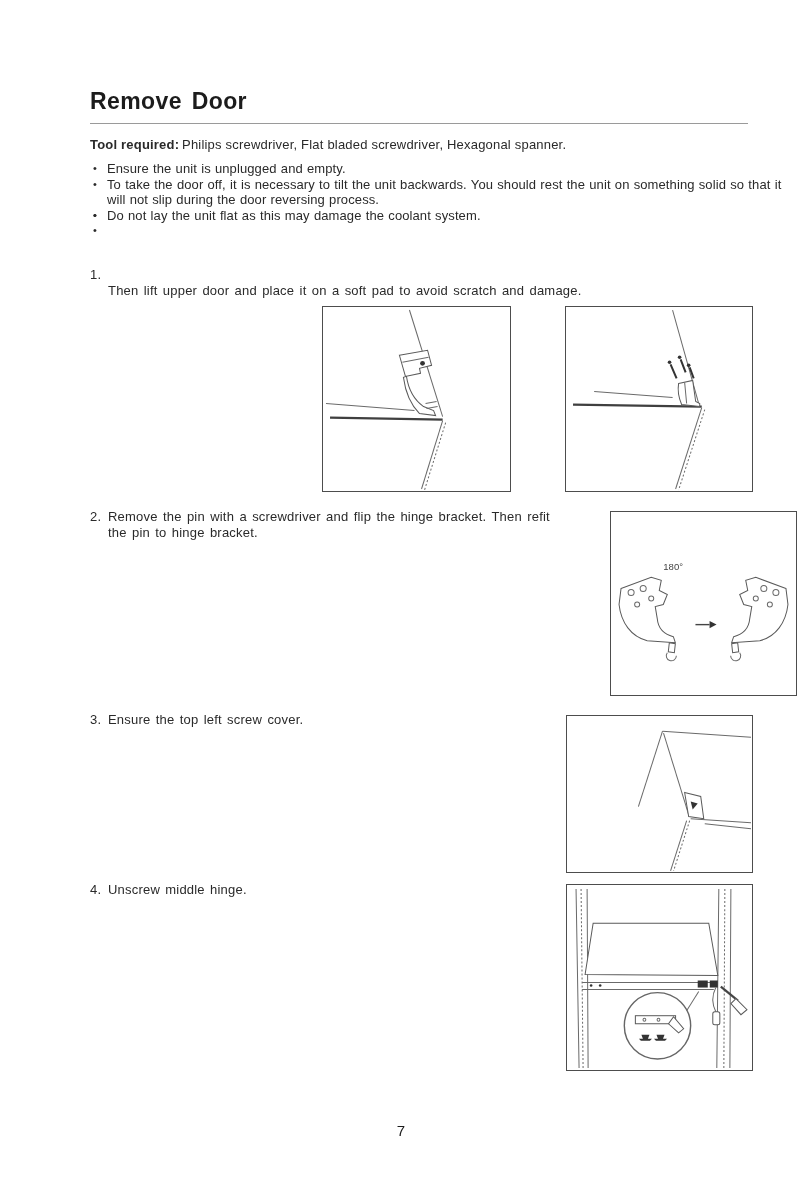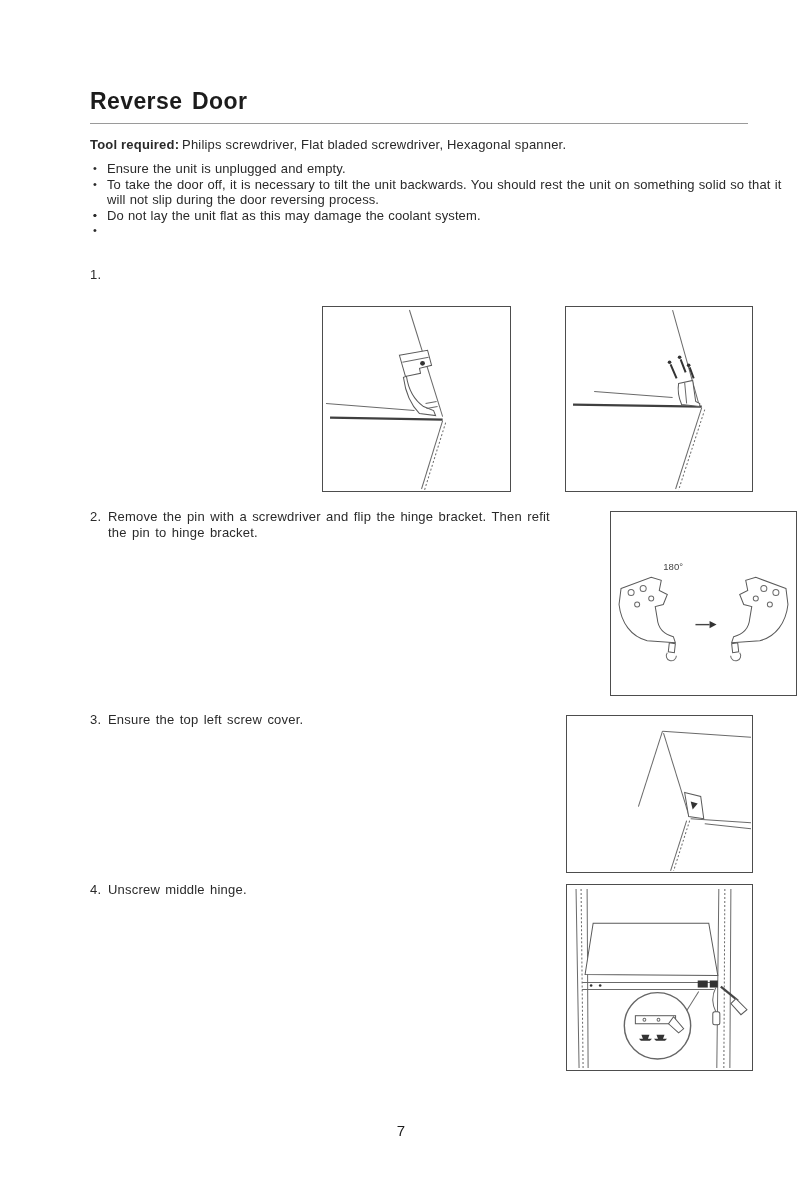--- a/index.html
+++ b/index.html
@@ -29,36 +29,36 @@
   .ln{stroke:#6a6a6a;fill:none;stroke-width:1;}
   .lnd{stroke:#3f3f3f;fill:none;stroke-width:2.2;}
   .part{stroke:#5a5a5a;fill:#ffffff;stroke-width:1;}
   .dark{fill:#333;stroke:none;}
 </style>
 </head>
 <body>
 
 <div class="page">
 
-  <h1 class="title">Reverse Door</h1>
+  <h1 class="title">Remove Door</h1>
   <div class="rule"></div>
 
   <p class="toolline"><span class="b">Tool required:</span> <span>Philips screwdriver, Flat bladed screwdriver, Hexagonal spanner.</span></p>
 
   <ul class="notes">
     <li><span class="dot">•</span><span>Ensure the unit is unplugged and empty.</span></li>
     <li><span class="dot">•</span><span>To take the door off, it is necessary to tilt the unit backwards. You should rest the unit on something solid so that it will not slip during the door reversing process.</span></li>
     <li><span class="dot">•</span></li>
     <li><span class="dot">•</span><span>Do not lay the unit flat as this may damage the coolant system.</span></li>
     <li><span class="dot">•</span></li>
   </ul>
 
   <div class="step" style="top:267px;width:640px;">
     <span class="num">1.</span>
-    <span class="txt"><br></span>
+    <span class="txt"><br><span>Then lift upper door and place it on a soft pad to avoid scratch and damage.</span></span>
   </div>
 
   <div class="fig" style="left:322px;top:306px;width:189px;height:186px;">
     <svg viewBox="0 0 186 183">
       <path class="ln" d="M86,3 L119,109"></path>
       <path class="ln" d="M3,96 L91,103"></path>
       <path class="lnd" d="M7,110 L119,112"></path>
       <path class="ln" d="M119,113 L98,181"></path>
       <path class="ln" stroke-dasharray="2,2" d="M122,115 L101,182"></path>
       <path class="part" d="M76,48 L104,43 L108,58 L96,61 L97,66 L82,69 Z"></path>

